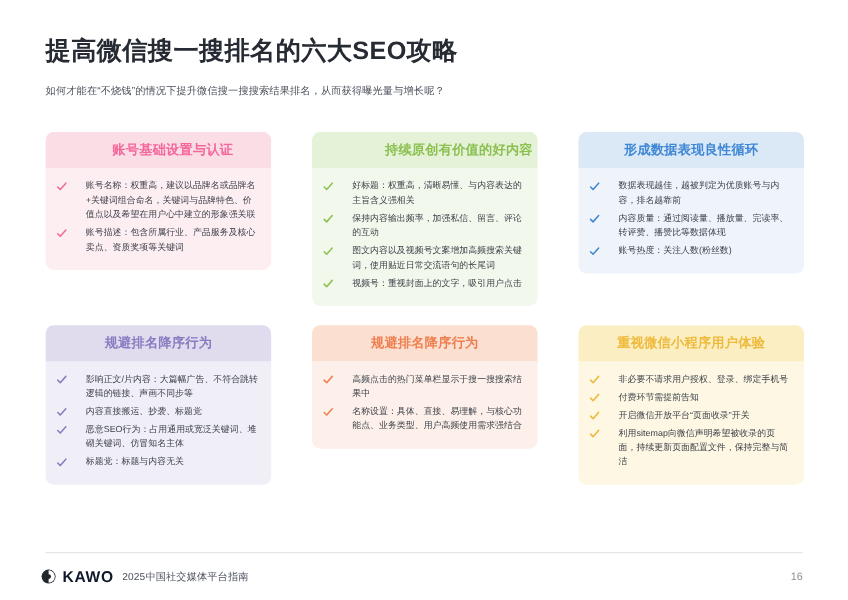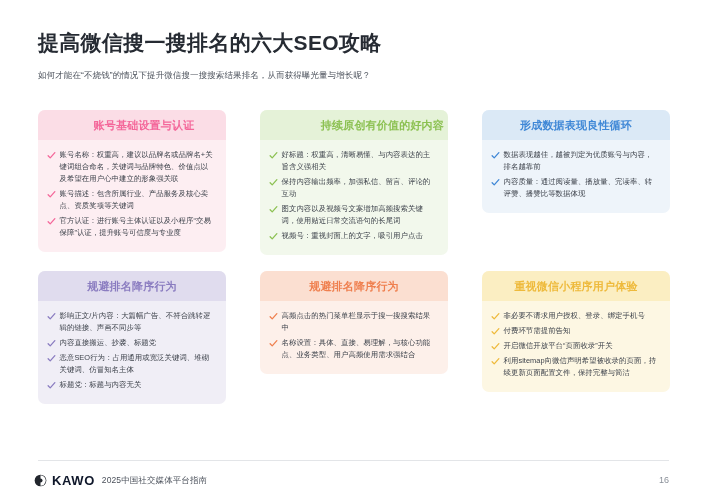--- a/index.html
+++ b/index.html
@@ -71,21 +71,21 @@
     letter-spacing: 0.05px;
   }
   .bullet:last-child { margin-bottom: 0; }
   .check {
     flex: 0 0 auto;
     width: 9px; height: 9px;
     margin-right: 3.5px;
     margin-top: 1.5px;
   }
   .check svg { display: block; width: 9px; height: 9px; }
-  .btext { flex: 1 1 auto; }
+  .btext { flex: 1 1 auto; margin-left: 12px; }
 
   
   .c1 { background: #fdeef2; }
   .c1 .card-head { background: #fbdde6; color: #f4679a; padding-left: 28px; }
   .c2 { background: #f2f8ec; }
   .c2 .card-head { background: #e5f2d8; color: #8cc152; text-align: right; }
   .c3 { background: #eef4fa; }
   .c3 .card-head { background: #dbe9f6; color: #3f87d6; }
   .c4 { background: #f0eef6; }
   .c4 .card-head { background: #e0dcee; color: #8a7cc0; }
@@ -161,28 +161,20 @@
           <span class="btext">账号名称：权重高，建议以品牌名或品牌名+关键词组合命名，关键词与品牌特色、价值点以及希望在用户心中建立的形象强关联</span>
         </div>
         <div class="bullet">
           <span class="check">
               <svg viewBox="0 0 12 12">
                 <path d="M1.5 6.4 L4.3 9.2 L10.5 2.2" stroke="#f4679a" stroke-width="1.7" fill="none" stroke-linecap="round" stroke-linejoin="round"></path>
               </svg>
             </span>
           <span class="btext">账号描述：包含所属行业、产品服务及核心卖点、资质奖项等关键词</span>
         </div>
-        <div class="bullet">
-          <span class="check">
-              <svg viewBox="0 0 12 12">
-                <path d="M1.5 6.4 L4.3 9.2 L10.5 2.2" stroke="#f4679a" stroke-width="1.7" fill="none" stroke-linecap="round" stroke-linejoin="round"></path>
-              </svg>
-            </span>
-          <span class="btext">官方认证：进行账号主体认证以及小程序“交易保障”认证，提升账号可信度与专业度</span>
-        </div>
       </div>
     </div>
 
     <div class="card c2">
       <div class="card-head">持续原创有价值的好内容</div>
       <div class="card-body">
         <div class="bullet">
           <span class="check">
               <svg viewBox="0 0 12 12">
                 <path d="M1.5 6.4 L4.3 9.2 L10.5 2.2" stroke="#8cc152" stroke-width="1.7" fill="none" stroke-linecap="round" stroke-linejoin="round"></path>
@@ -228,20 +220,28 @@
             </span>
           <span class="btext">数据表现越佳，越被判定为优质账号与内容，排名越靠前</span>
         </div>
         <div class="bullet">
           <span class="check">
               <svg viewBox="0 0 12 12">
                 <path d="M1.5 6.4 L4.3 9.2 L10.5 2.2" stroke="#3f87d6" stroke-width="1.7" fill="none" stroke-linecap="round" stroke-linejoin="round"></path>
               </svg>
             </span>
           <span class="btext">内容质量：通过阅读量、播放量、完读率、转评赞、播赞比等数据体现</span>
+        </div>
+        <div class="bullet">
+          <span class="check">
+              <svg viewBox="0 0 12 12">
+                <path d="M1.5 6.4 L4.3 9.2 L10.5 2.2" stroke="#3f87d6" stroke-width="1.7" fill="none" stroke-linecap="round" stroke-linejoin="round"></path>
+              </svg>
+            </span>
+          <span class="btext">账号热度：关注人数(粉丝数)</span>
         </div>
       </div>
     </div>
 
     <div class="card c4">
       <div class="card-head">规避排名降序行为</div>
       <div class="card-body">
         <div class="bullet">
           <span class="check">
               <svg viewBox="0 0 12 12">

